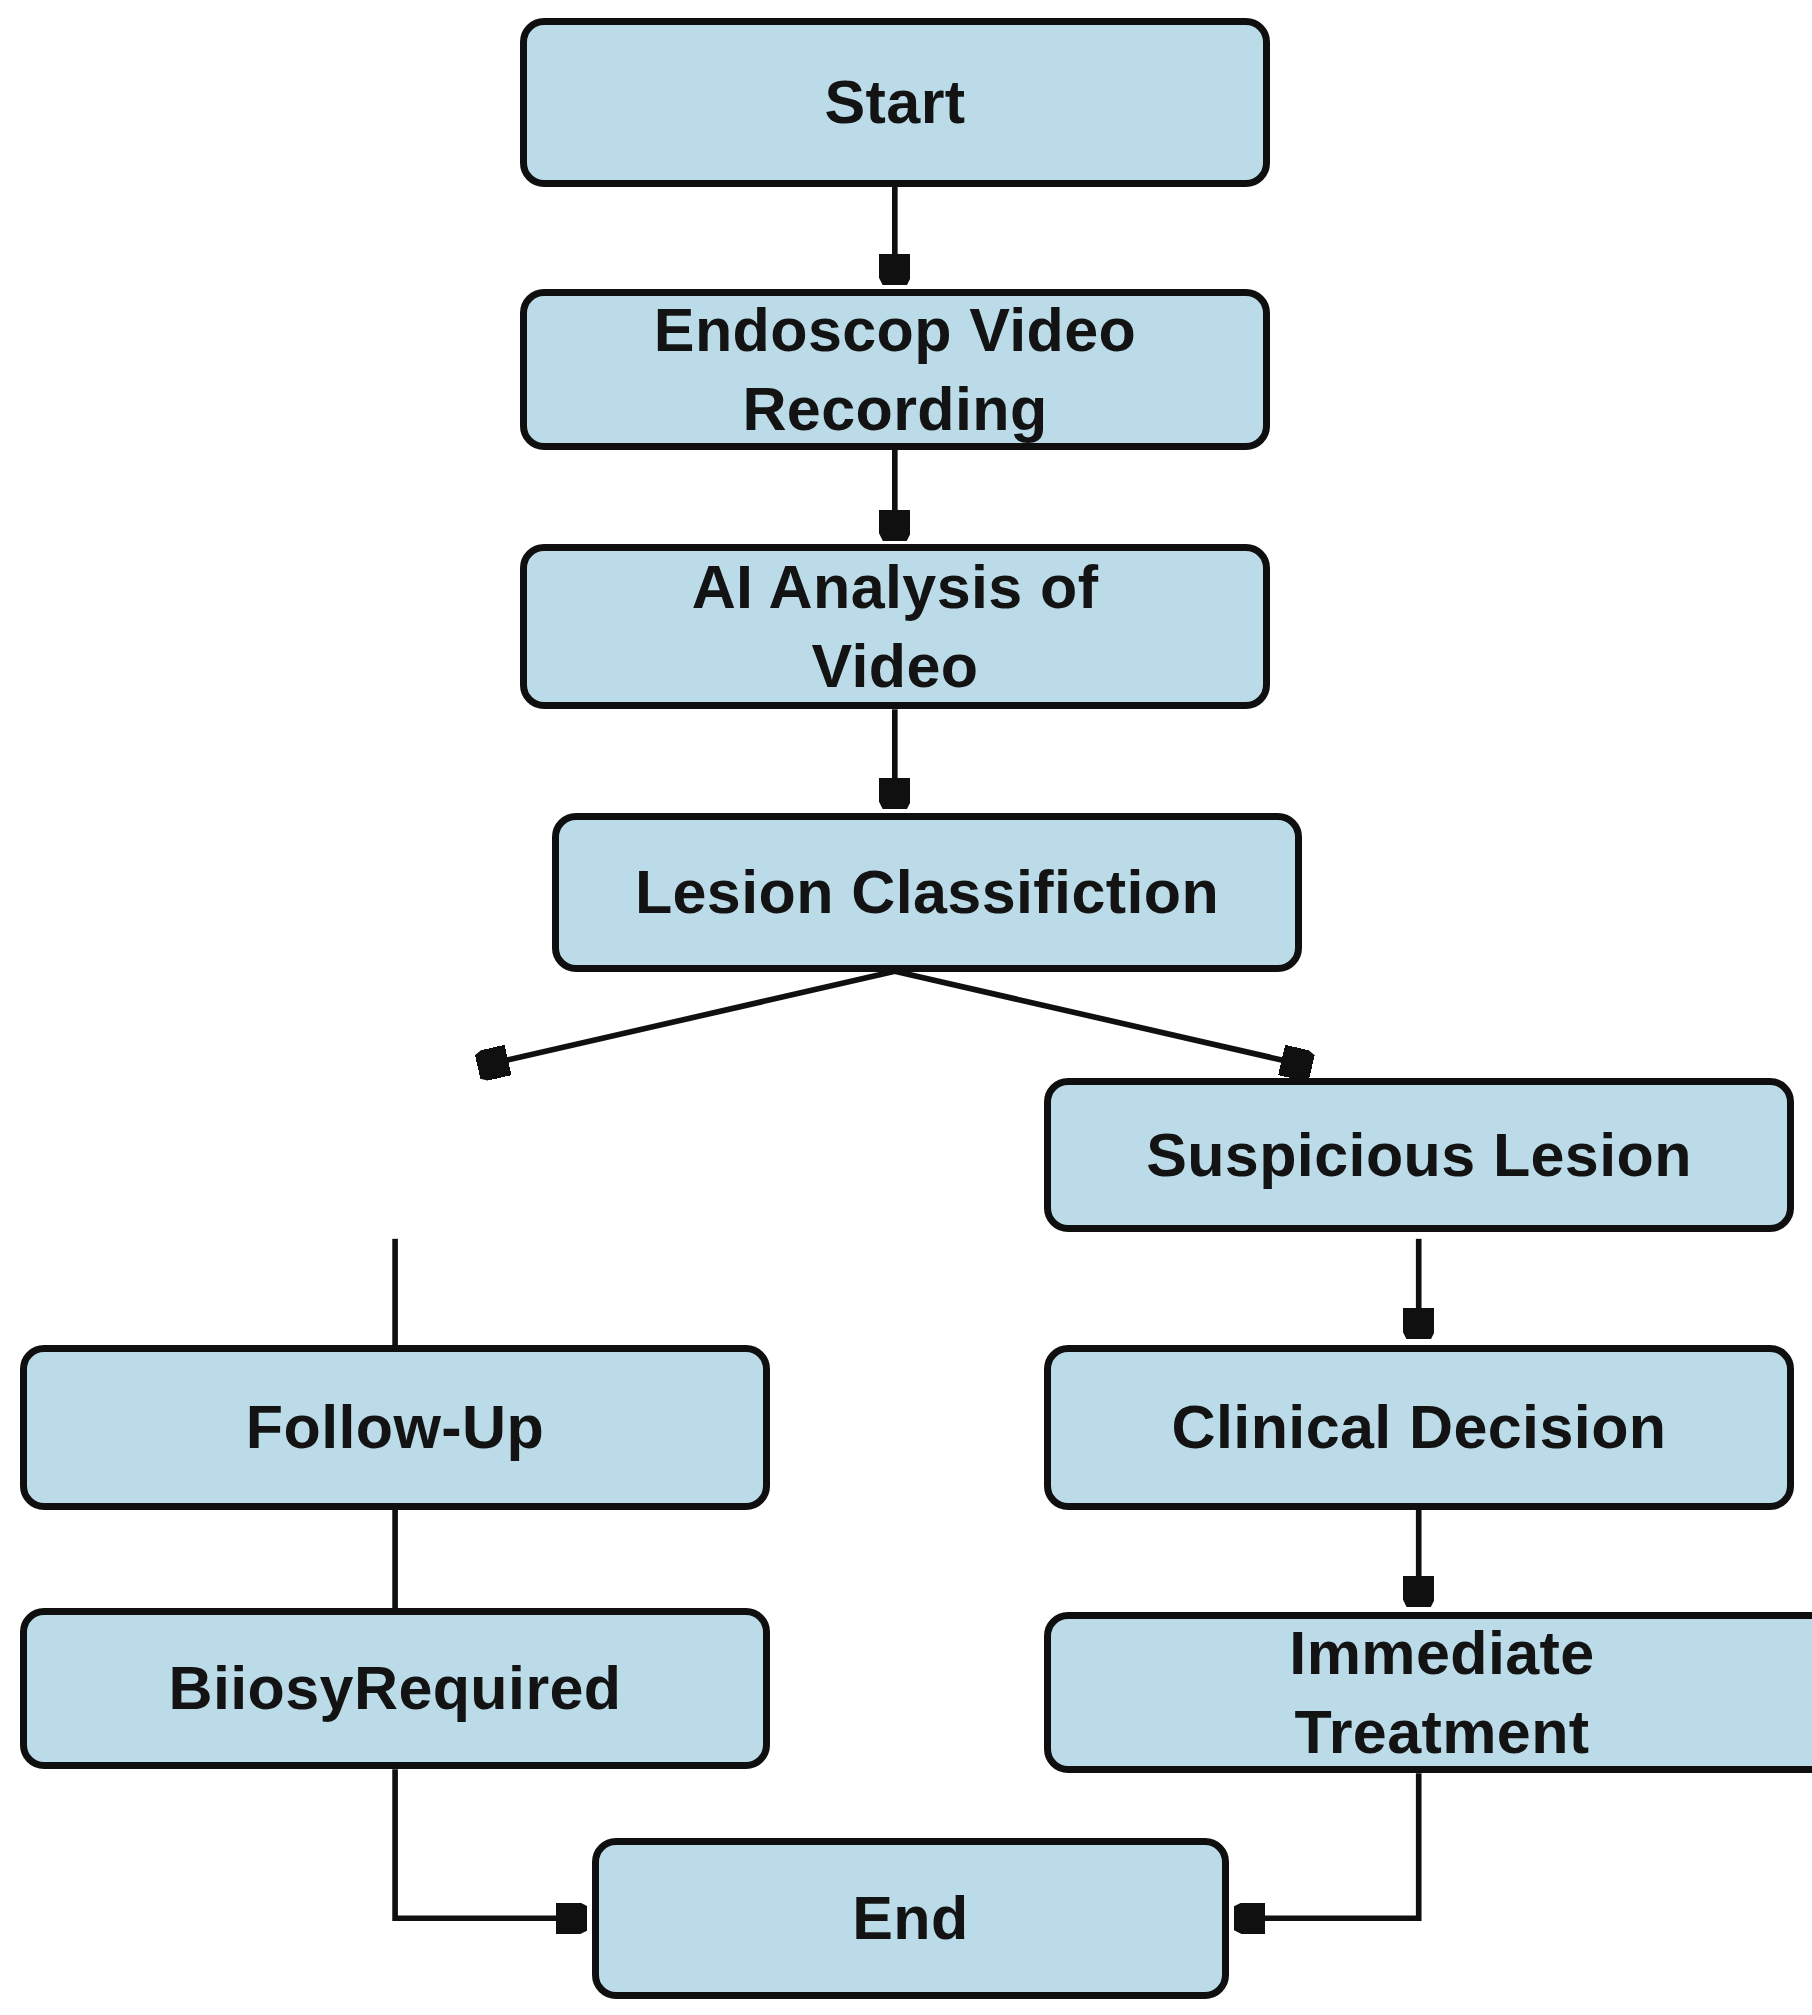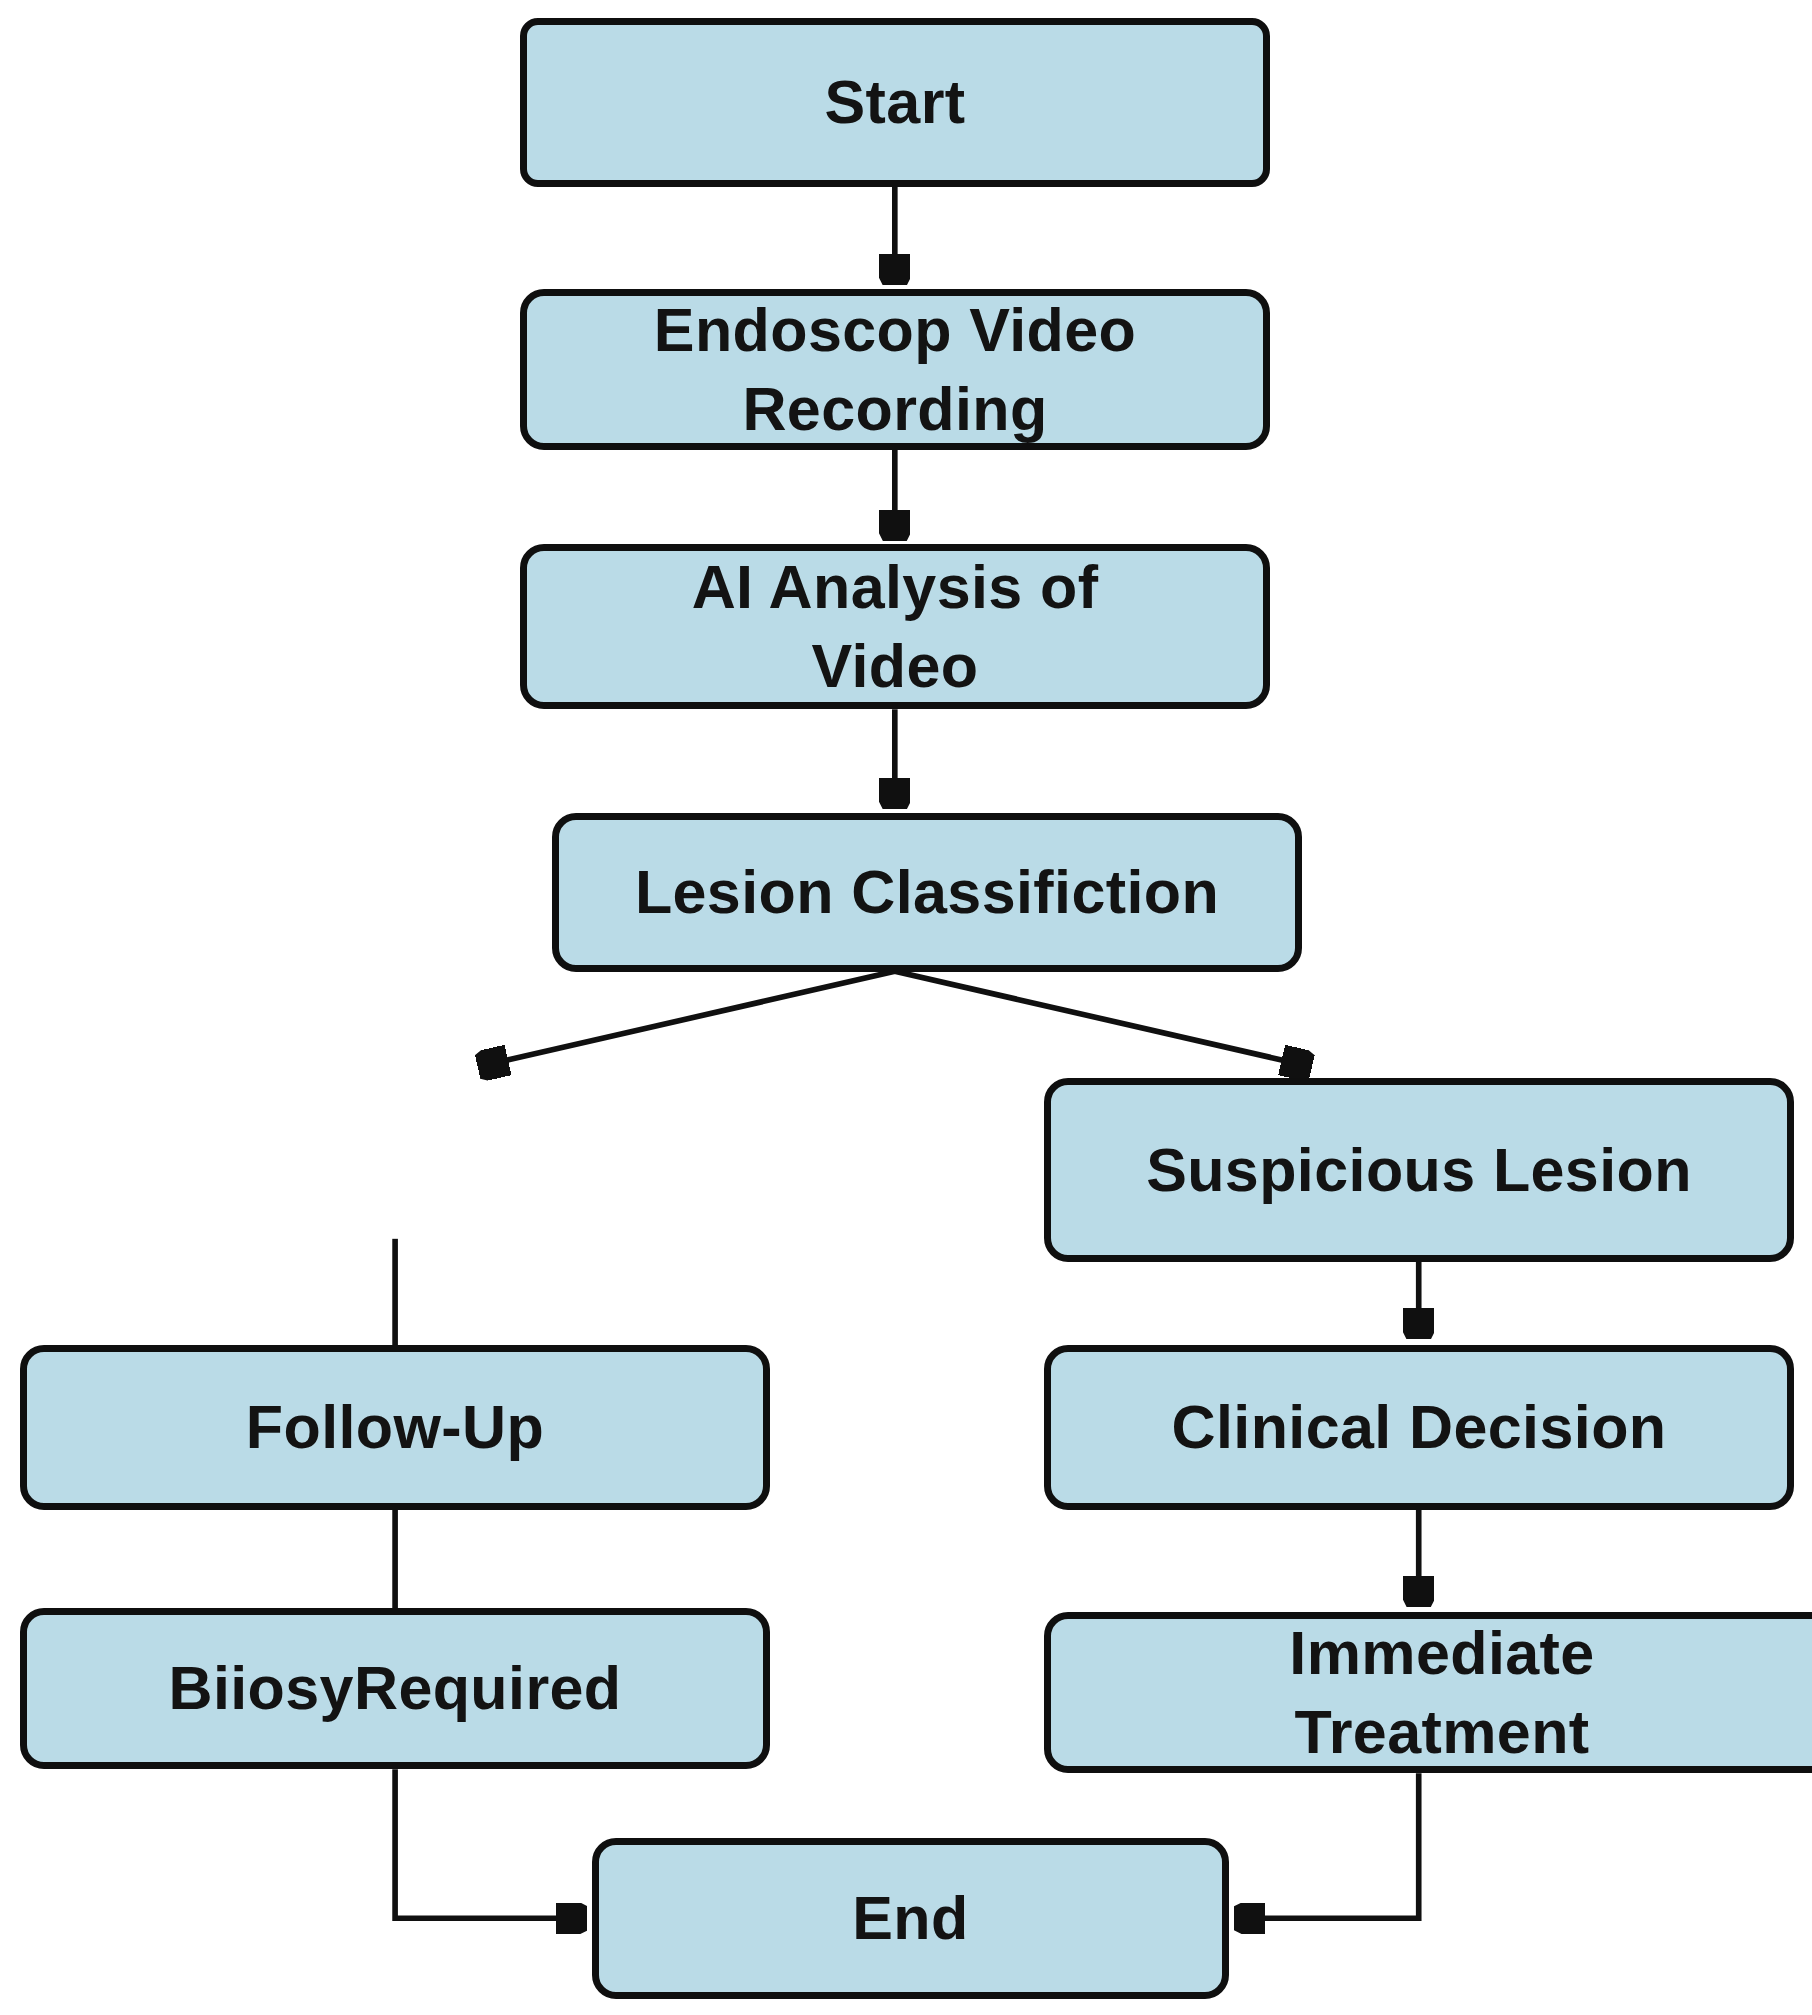--- a/index.html
+++ b/index.html
@@ -58,40 +58,40 @@
     <line x1="1110" y1="1205" x2="600" y2="1322" marker-end="url(#ah)"></line>
     <line x1="1110" y1="1205" x2="1620" y2="1322" marker-end="url(#ah)"></line>
     <line x1="490" y1="1537" x2="490" y2="1672"></line>
     <line x1="1760" y1="1537" x2="1760" y2="1654" marker-end="url(#ah)"></line>
     <line x1="490" y1="1873" x2="490" y2="1999"></line>
     <line x1="1760" y1="1873" x2="1760" y2="1986" marker-end="url(#ah)"></line>
     <polyline points="490,2195 490,2380 721,2380" marker-end="url(#ah)"></polyline>
     <polyline points="1760,2200 1760,2380 1539,2380" marker-end="url(#ah)"></polyline>
   </svg>
 
-  <div class="node oneline" style="left:520px;top:18px;width:750px;height:169px;border-radius:18px;">
+  <div class="node oneline" style="left:520px;top:18px;width:750px;height:169px;">
     <span class="lbl">Start</span>
   </div>
 
   <div class="node" style="left:520px;top:289px;width:750px;height:161px;">
     <span class="lbl">Endoscop Video
 Recording</span>
   </div>
 
   <div class="node" style="left:520px;top:544px;width:750px;height:165px;">
     <span class="lbl">AI Analysis of
 Video</span>
   </div>
 
   <div class="node oneline" style="left:552px;top:813px;width:750px;height:159px;">
     <span class="lbl">Lesion Classifiction</span>
   </div>
 
 
-  <div class="node oneline" style="left:1044px;top:1078px;width:750px;height:184px;">
+  <div class="node oneline" style="left:1044px;top:1078px;width:750px;height:154px;">
     <span class="lbl">Suspicious Lesion</span>
   </div>
 
   <div class="node oneline" style="left:20px;top:1345px;width:750px;height:165px;">
     <span class="lbl">Follow-Up</span>
   </div>
 
   <div class="node oneline" style="left:1044px;top:1345px;width:750px;height:165px;">
     <span class="lbl">Clinical Decision</span>
   </div>

